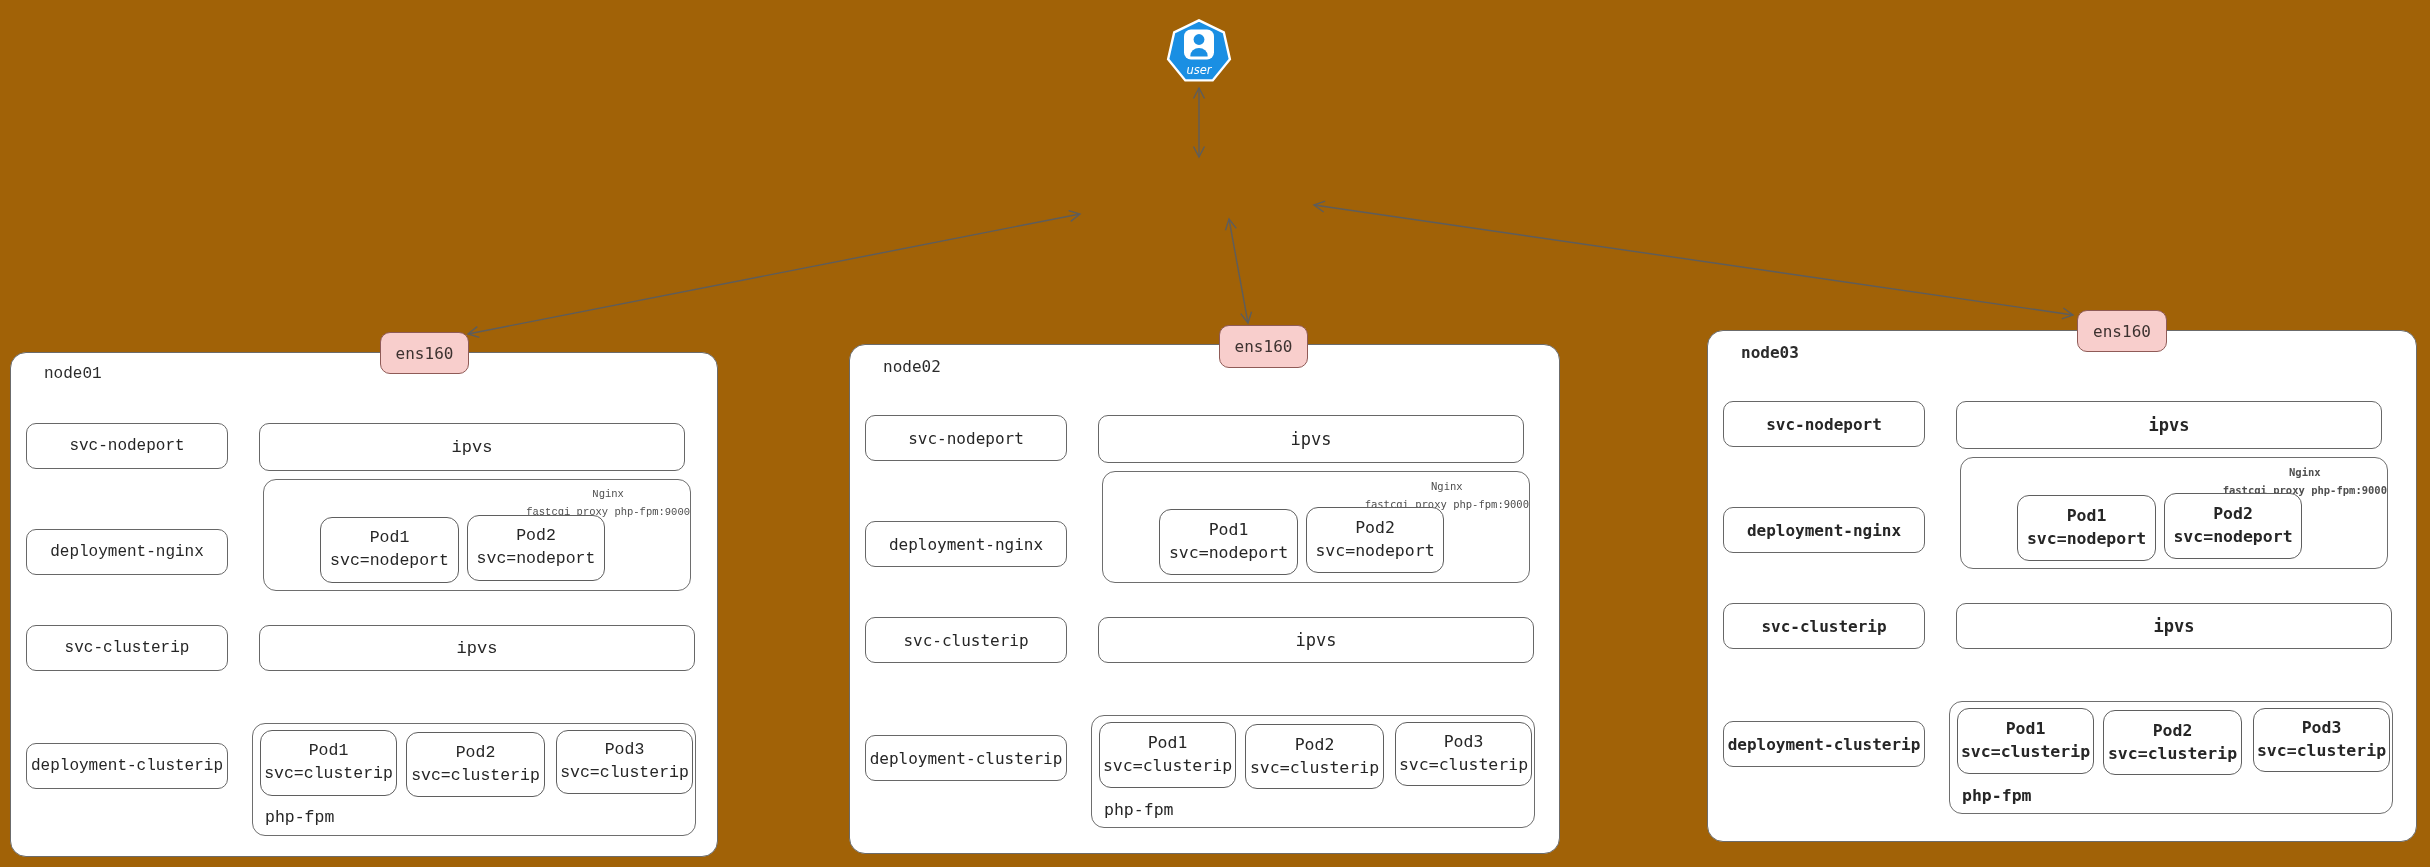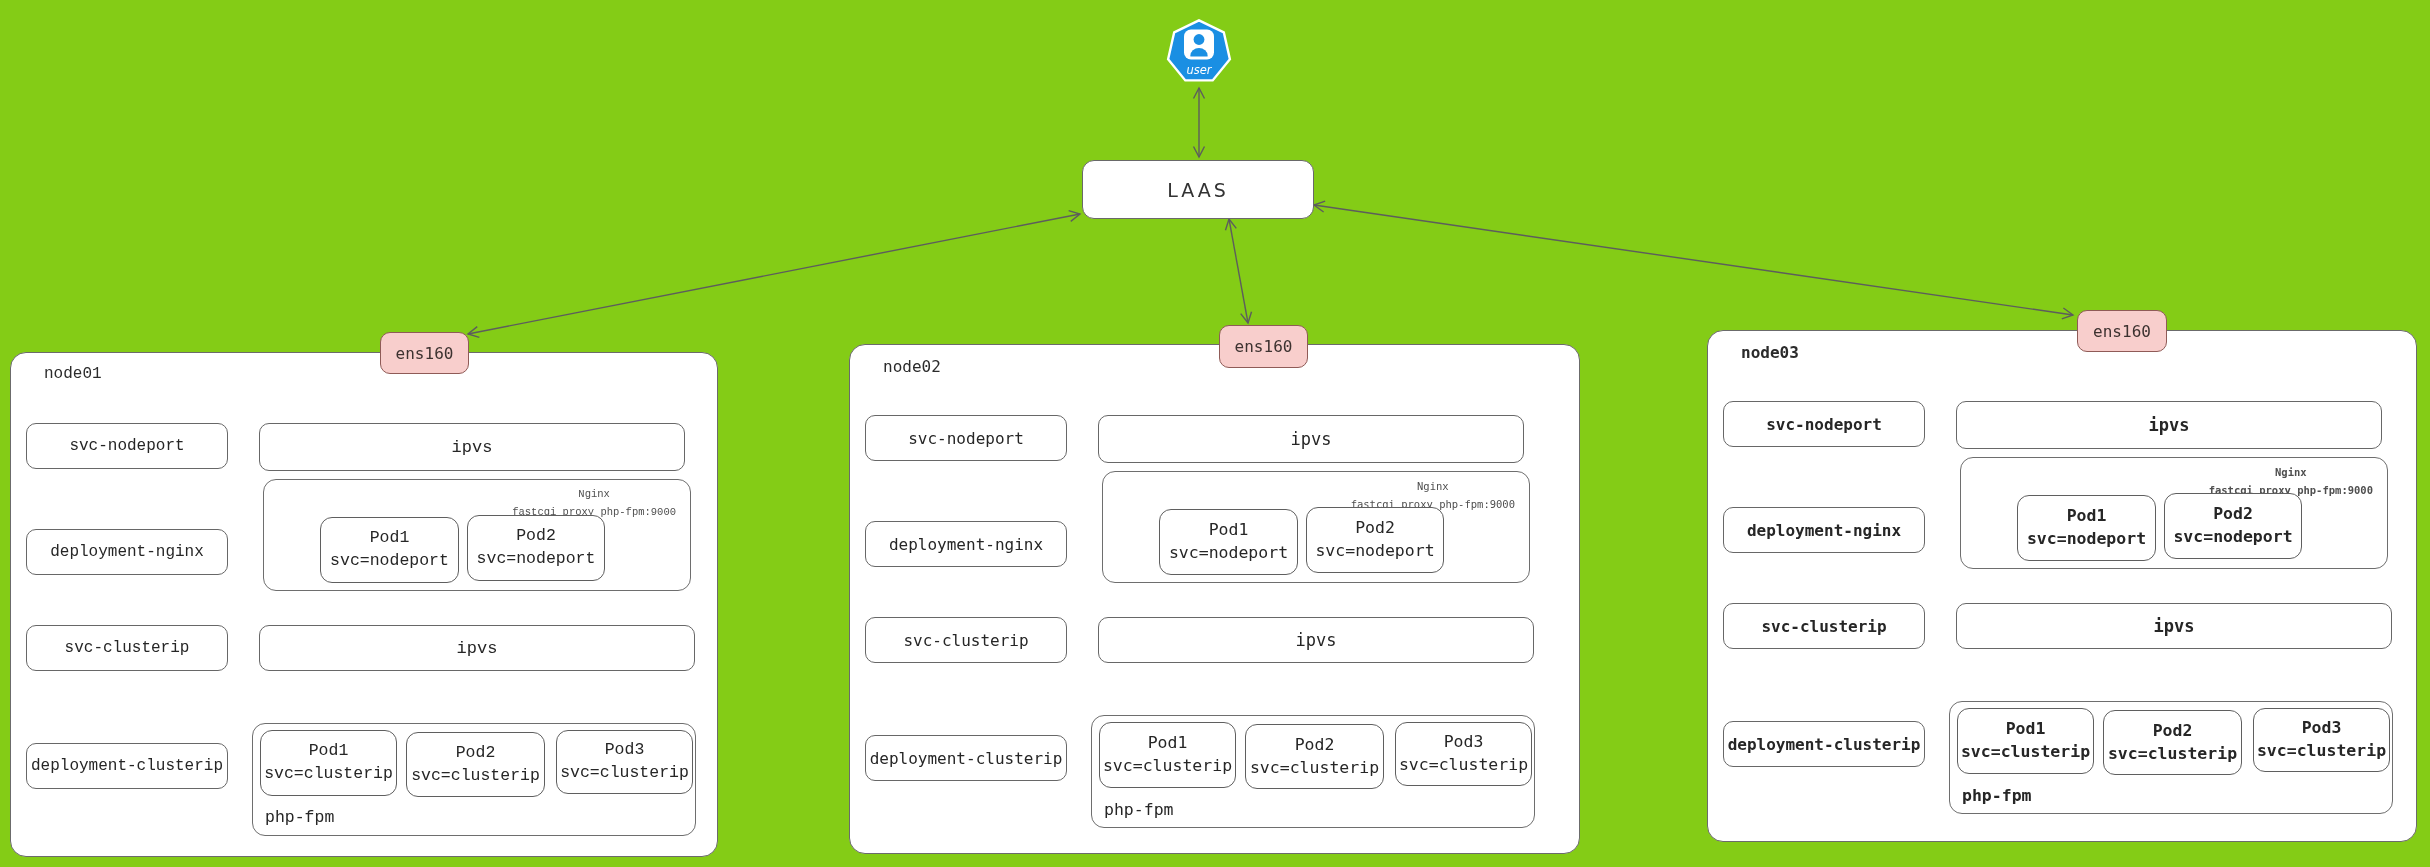--- a/index.html
+++ b/index.html
@@ -4,21 +4,21 @@
 <style>
   :root{
     --stroke:#5d5d5d;
     --iface-fill:#f8cecc;
     --iface-border:#8f5b57;
     --user-blue:#1a8fe3;
     --text:#262626;
   }
   html,body{margin:0;padding:0;background:#ffffff;}
   #canvas{
-    position:relative;width:2430px;height:867px;background:#84cc16;overflow:hidden;
+    position:relative;width:2430px;height:867px;background:#a16207;overflow:hidden;
     font-family:"DejaVu Sans Mono","Liberation Mono",monospace;color:var(--text);
   }
   #arrows-svg{position:absolute;left:0;top:0;width:2430px;height:867px;pointer-events:none;}
 
   
   .user-icon-wrap{position:absolute;left:1166px;top:19px;width:66px;height:66px;}
   .laas-box{
     position:absolute;left:1082px;top:160px;width:230px;height:57px;
     border:1.6px solid #696969;border-radius:12px;background:#fff;
     display:flex;align-items:center;justify-content:center;
@@ -36,21 +36,21 @@
   #iface-1{left:380px;top:332px;}
   #iface-2{left:1219px;top:325px;height:41px;}
   #iface-3{left:2077px;top:310px;width:88px;}
 
   
   .node{
     position:absolute;width:706px;height:503px;background:#fff;
     border:1.6px solid #6b6b6b;border-radius:16px;
   }
   #node-1{left:10px;top:352px;font-family:Liberation Mono, monospace;}
-  #node-2{left:849px;top:344px;width:709px;height:508px;padding-left:20px;}
+  #node-2{left:849px;top:344px;width:709px;height:508px;}
   #node-3{left:1707px;top:330px;width:708px;height:510px;font-weight:bold;}
 
   .node-label{position:absolute;left:33px;top:12px;font-size:16px;color:#2b2b2b;}
 
   .lbox{
     position:absolute;left:15px;width:200px;height:44px;background:#fff;
     border:1.4px solid #676767;border-radius:10px;
     display:flex;align-items:center;justify-content:center;font-size:16px;
   }
   .lbox.b0{top:70px;} .lbox.b1{top:176px;} .lbox.b2{top:272px;} .lbox.b3{top:390px;}
@@ -62,21 +62,21 @@
   .ipvs-top{left:248px;top:70px;width:424px;height:46px;}
   .ipvs-bottom{left:248px;top:272px;width:434px;height:44px;}
 
   .pgroup{
     position:absolute;background:#fff;border:1.4px solid #6e6e6e;border-radius:13px;
   }
   .npgroup{left:252px;top:126px;width:426px;height:110px;}
   .fpmgroup{left:241px;top:370px;width:442px;height:111px;}
 
   .nginx-note{
-    position:absolute;right:14px;top:6px;text-align:center;
+    position:absolute;right:0;top:6px;text-align:center;
     font-size:10.5px;line-height:1.7;color:#4f4f4f;white-space:nowrap;
   }
 
   .pod{
     position:absolute;background:#fff;border:1.4px solid #5f5f5f;border-radius:12px;
     display:flex;flex-direction:column;align-items:center;justify-content:center;
     gap:2px;font-size:16.5px;line-height:1.25;white-space:nowrap;
   }
   .podn1{left:56px;top:37px;width:137px;height:64px;}
   .podn2{left:203px;top:35px;width:136px;height:64px;}
@@ -135,21 +135,20 @@
   <div class="user-icon-wrap">
     <svg width="66" height="66" viewBox="0 0 66 66">
       <path d="M33,1.3 L57.8,13.3 L63.9,40.3 L46.7,61.4 L19.3,61.4 L2.1,40.3 L8.2,13.3 Z" fill="#1a8fe3" stroke="#ffffff" stroke-width="2.4"></path>
       <rect x="18" y="10.5" width="30" height="30" rx="7" fill="#ffffff"></rect>
       <circle cx="33" cy="20.5" r="5.4" fill="#1a8fe3"></circle>
       <path d="M24.4,37.5 v-1.1 a8.6,7.4 0 0 1 17.2,0 v1.1 Z" fill="#1a8fe3"></path>
       <text x="33" y="55" text-anchor="middle" fill="#ffffff" font-family="DejaVu Sans, sans-serif" font-style="italic" font-size="11.5">user</text>
     </svg>
   </div>
 
-  <div class="laas-box">LAAS</div>
 
   <div class="iface" id="iface-1">ens160</div>
   <div class="iface" id="iface-2">ens160</div>
   <div class="iface" id="iface-3">ens160</div>
 
   <section class="node" id="node-1">
     <div class="node-label">node01</div>
     <div class="lbox b0">svc-nodeport</div>
     <div class="lbox b1">deployment-nginx</div>
     <div class="lbox b2">svc-clusterip</div>

